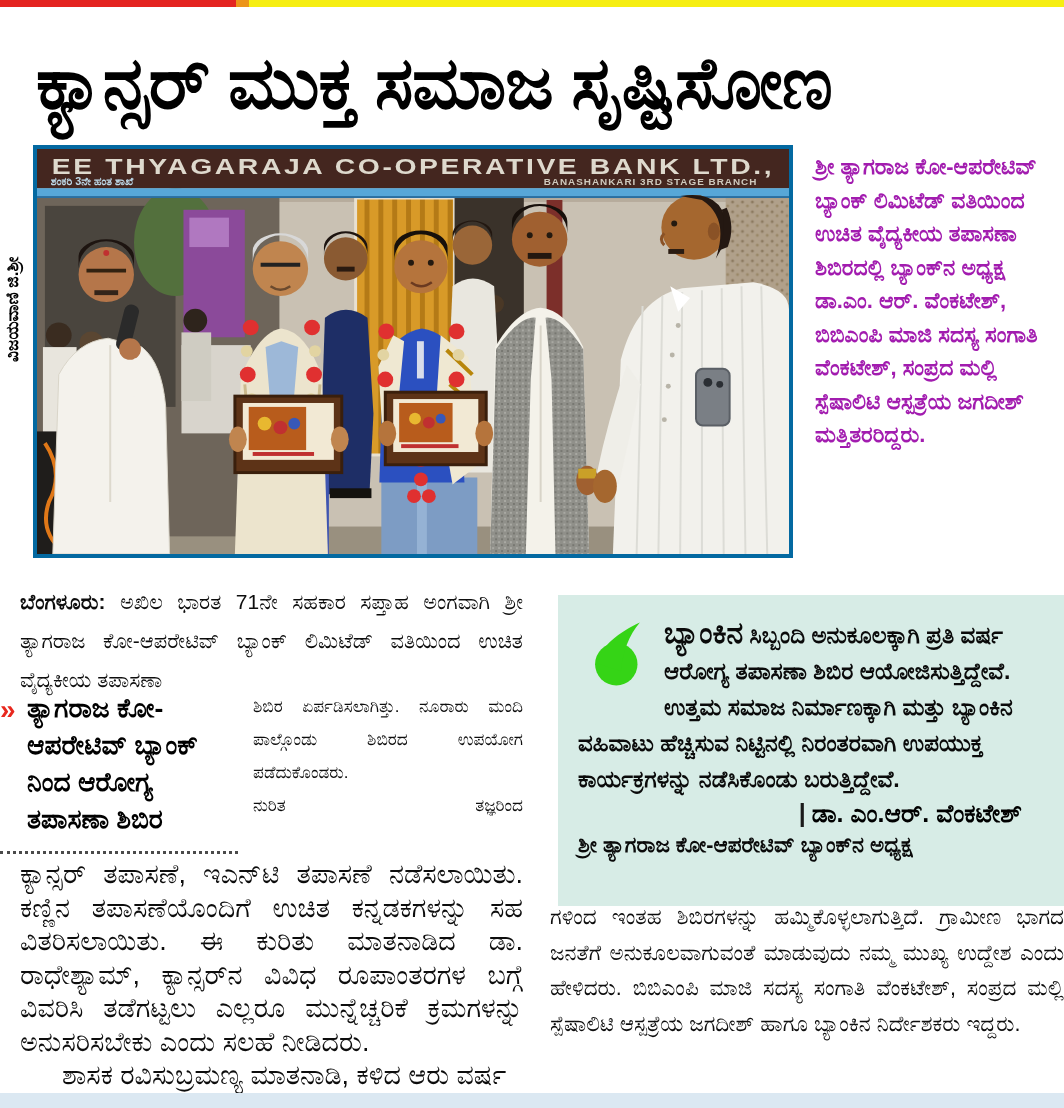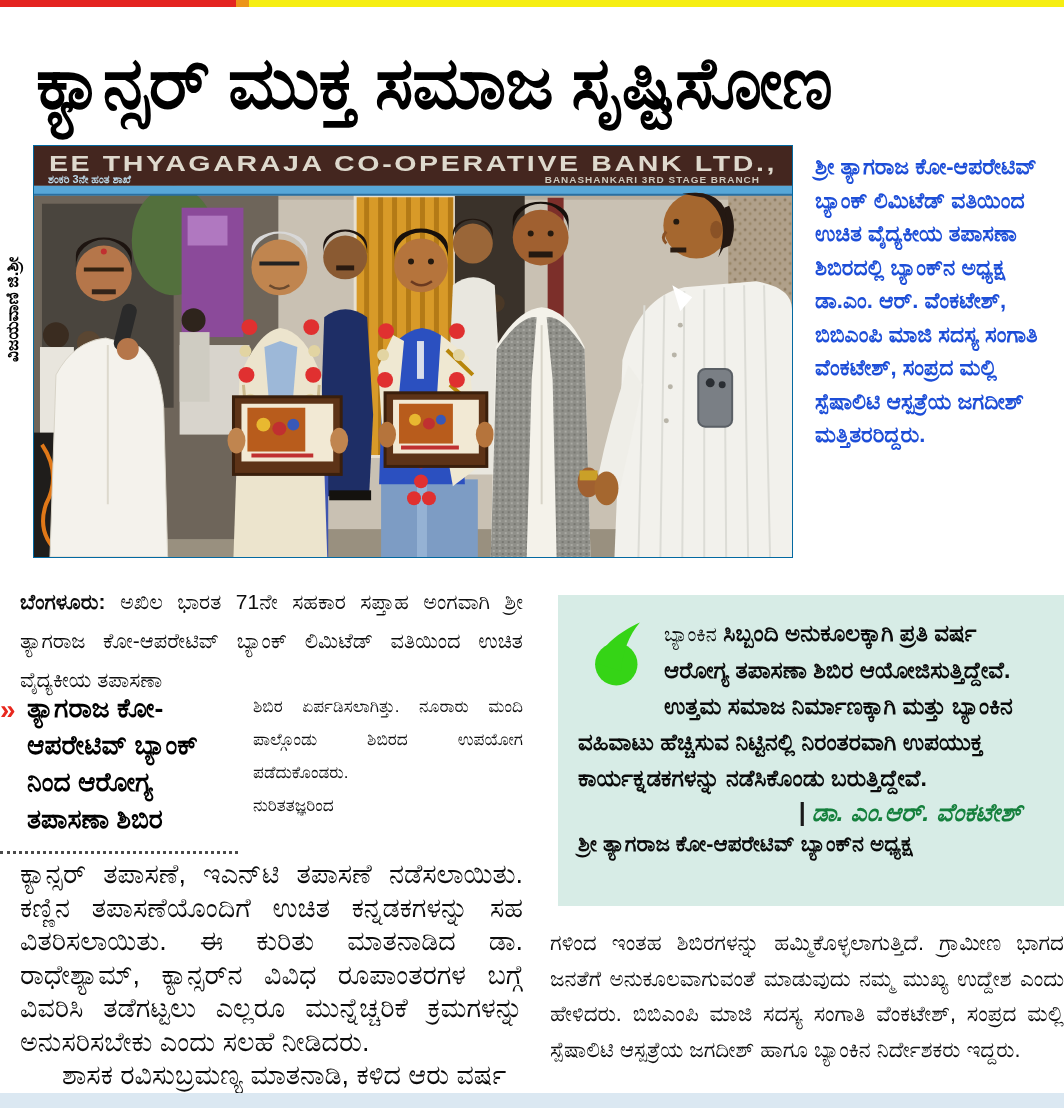--- a/index.html
+++ b/index.html
@@ -13,66 +13,66 @@
   .bar-orange { position:absolute; left:236px; top:0; width:13px; height:7px; background:#ec9418; }
   .bar-yellow { position:absolute; left:249px; top:0; width:815px; height:7px; background:#f6ee12; }
 
   
   .headline { position:absolute; left:36px; top:26px; width:1020px; height:116px;
     font-size:72px; font-weight:800; letter-spacing:-1px; color:#000;
     display:flex; align-items:center; white-space:nowrap; }
 
   
   .photo-wrap { position:absolute; left:33px; top:145px; width:760px; height:413px;
-    border:1px solid #0369a1; background:#b6ac9c; }
+    border:4px solid #0369a1; background:#b6ac9c; }
   .photo-wrap svg { display:block; width:100%; height:100%; }
 
   
   .credit { position:absolute; left:3px; top:362px; width:26px; height:0; }
   .credit span { display:inline-block; transform:rotate(-90deg); transform-origin:0 0;
     white-space:nowrap; font-size:17px; font-weight:700; color:#000; }
 
   
   .caption { position:absolute; left:815px; top:150px; width:246px;
-    font-size:22px; font-weight:700; line-height:33.5px; color:#1d4ed8; }
+    font-size:22px; font-weight:700; line-height:33.5px; color:#a21caf; }
 
   
   .lead-para { position:absolute; left:20px; top:582px; width:503px;
     font-size:21px; line-height:39px; text-align:justify; color:#0d0d0d; }
   .dateline { font-weight:800; }
 
   .mid-row { position:absolute; left:0; top:690px; width:523px; display:flex; }
   .deck-box { width:240px; }
   .deck-inner { position:relative; padding-left:27px; font-size:26.5px; font-weight:800;
     line-height:37px; color:#000; }
   .deck-marker { position:absolute; left:0; top:1px; color:#e8281e; font-size:28px;
     font-weight:900; letter-spacing:-4px; }
   .deck-rule { margin-top:13px; width:238px; border-top:3px dotted #4a4a4a; }
   .lead-cont-col { width:270px; margin-left:13px; font-size:17px; line-height:33px;
     text-align:justify; color:#0d0d0d; }
-  .lead-tail { display:flex; justify-content:flex-start; }
+  .lead-tail { display:flex; justify-content:space-between; }
 
   .para-block { position:absolute; left:20px; top:858px; width:503px;
     font-size:27px; line-height:33.5px; text-align:justify; color:#0d0d0d; }
   .para-indent { text-indent:42px; }
 
   
   .quote-box { position:absolute; left:558px; top:595px; width:506px; height:311px;
     background:#d7ece6; padding:20px 22px 14px 20px; }
   .quote-mark { float:left; width:58px; height:66px; margin:6px 14px 6px 14px; }
   .quote-text { font-size:23px; font-weight:600; line-height:36px; color:#0a0a0a; }
-  .quote-lead { font-size:20px; font-weight:400; }
+  .quote-lead { font-size:30px; font-weight:700; }
   .quote-attr { margin-top:2px; text-align:right; padding-right:20px;
     font-size:25px; font-weight:800; }
   .quote-pipe { color:#1a1a1a; margin-right:6px; }
-  .quote-name { color:#15803d;font-style:italic; }
+  .quote-name { color:#000000; }
   .quote-role { margin-top:4px; text-align:left; padding-right:34px;
     font-size:21.5px; font-weight:700; color:#0a0a0a; }
 
-  .para-right { position:absolute; left:550px; top:926px; width:514px;
+  .para-right { position:absolute; left:550px; top:900px; width:514px;
     font-size:21.5px; line-height:35.5px; text-align:justify; color:#0d0d0d; }
 
   .bottom-strip { position:absolute; left:0; top:1093px; width:1064px; height:15px;
     background:#dbe8f2; }
 </style>
 </head>
 <body>
 
 <div class="page">
 
@@ -331,21 +331,21 @@
   <div class="para-block">
     <div>ಕ್ಯಾನ್ಸರ್ ತಪಾಸಣೆ, ಇಎನ್‌ಟಿ ತಪಾಸಣೆ ನಡೆಸಲಾಯಿತು. ಕಣ್ಣಿನ ತಪಾಸಣೆಯೊಂದಿಗೆ ಉಚಿತ ಕನ್ನಡಕಗಳನ್ನು ಸಹ ವಿತರಿಸಲಾಯಿತು. ಈ ಕುರಿತು ಮಾತನಾಡಿದ ಡಾ. ರಾಧೇಶ್ಯಾಮ್, ಕ್ಯಾನ್ಸರ್‌ನ ವಿವಿಧ ರೂಪಾಂತರಗಳ ಬಗ್ಗೆ ವಿವರಿಸಿ ತಡೆಗಟ್ಟಲು ಎಲ್ಲರೂ ಮುನ್ನೆಚ್ಚರಿಕೆ ಕ್ರಮಗಳನ್ನು ಅನುಸರಿಸಬೇಕು ಎಂದು ಸಲಹೆ ನೀಡಿದರು.</div>
     <div class="para-indent">ಶಾಸಕ ರವಿಸುಬ್ರಮಣ್ಯ ಮಾತನಾಡಿ, ಕಳಿದ ಆರು ವರ್ಷ</div>
   </div>
 
   <div class="quote-box">
     <svg class="quote-mark" viewBox="0 0 72 84">
       <circle cx="30" cy="55" r="27" fill="#35d416"></circle>
       <path d="M60 2 C 34 14 10 32 6 54 L 36 64 C 38 40 46 18 60 2 Z" fill="#35d416"></path>
     </svg>
-    <div class="quote-text"><span class="quote-lead">ಬ್ಯಾಂಕಿನ</span><span> ಸಿಬ್ಬಂದಿ ಅನುಕೂಲಕ್ಕಾಗಿ ಪ್ರತಿ ವರ್ಷ ಆರೋಗ್ಯ ತಪಾಸಣಾ ಶಿಬಿರ ಆಯೋಜಿಸುತ್ತಿದ್ದೇವೆ. ಉತ್ತಮ ಸಮಾಜ ನಿರ್ಮಾಣಕ್ಕಾಗಿ ಮತ್ತು ಬ್ಯಾಂಕಿನ ವಹಿವಾಟು ಹೆಚ್ಚಿಸುವ ನಿಟ್ಟಿನಲ್ಲಿ ನಿರಂತರವಾಗಿ ಉಪಯುಕ್ತ ಕಾರ್ಯಕ್ನಡಕಗಳನ್ನು ನಡೆಸಿಕೊಂಡು ಬರುತ್ತಿದ್ದೇವೆ.</span></div>
+    <div class="quote-text"><span class="quote-lead">ಬ್ಯಾಂಕಿನ</span><span> ಸಿಬ್ಬಂದಿ ಅನುಕೂಲಕ್ಕಾಗಿ ಪ್ರತಿ ವರ್ಷ ಆರೋಗ್ಯ ತಪಾಸಣಾ ಶಿಬಿರ ಆಯೋಜಿಸುತ್ತಿದ್ದೇವೆ. ಉತ್ತಮ ಸಮಾಜ ನಿರ್ಮಾಣಕ್ಕಾಗಿ ಮತ್ತು ಬ್ಯಾಂಕಿನ ವಹಿವಾಟು ಹೆಚ್ಚಿಸುವ ನಿಟ್ಟಿನಲ್ಲಿ ನಿರಂತರವಾಗಿ ಉಪಯುಕ್ತ ಕಾರ್ಯಕ್ರಗಳನ್ನು ನಡೆಸಿಕೊಂಡು ಬರುತ್ತಿದ್ದೇವೆ.</span></div>
     <div class="quote-attr">
       <span class="quote-pipe">|</span><span class="quote-name">ಡಾ. ಎಂ.ಆರ್. ವೆಂಕಟೇಶ್</span>
     </div>
     <div class="quote-role">ಶ್ರೀ ತ್ಯಾಗರಾಜ ಕೋ-ಆಪರೇಟಿವ್ ಬ್ಯಾಂಕ್‌ನ ಅಧ್ಯಕ್ಷ</div>
   </div>
 
   <p class="para-right">ಗಳಿಂದ ಇಂತಹ ಶಿಬಿರಗಳನ್ನು ಹಮ್ಮಿಕೊಳ್ಳಲಾಗುತ್ತಿದೆ. ಗ್ರಾಮೀಣ ಭಾಗದ ಜನತೆಗೆ ಅನುಕೂಲವಾಗುವಂತೆ ಮಾಡುವುದು ನಮ್ಮ ಮುಖ್ಯ ಉದ್ದೇಶ ಎಂದು ಹೇಳಿದರು. ಬಿಬಿಎಂಪಿ ಮಾಜಿ ಸದಸ್ಯ ಸಂಗಾತಿ ವೆಂಕಟೇಶ್, ಸಂಪ್ರದ ಮಲ್ಲಿ ಸ್ಪೆಷಾಲಿಟಿ ಆಸ್ಪತ್ರೆಯ ಜಗದೀಶ್ ಹಾಗೂ ಬ್ಯಾಂಕಿನ ನಿರ್ದೇಶಕರು ಇದ್ದರು.</p>
 
   <div class="bottom-strip"></div>
 

